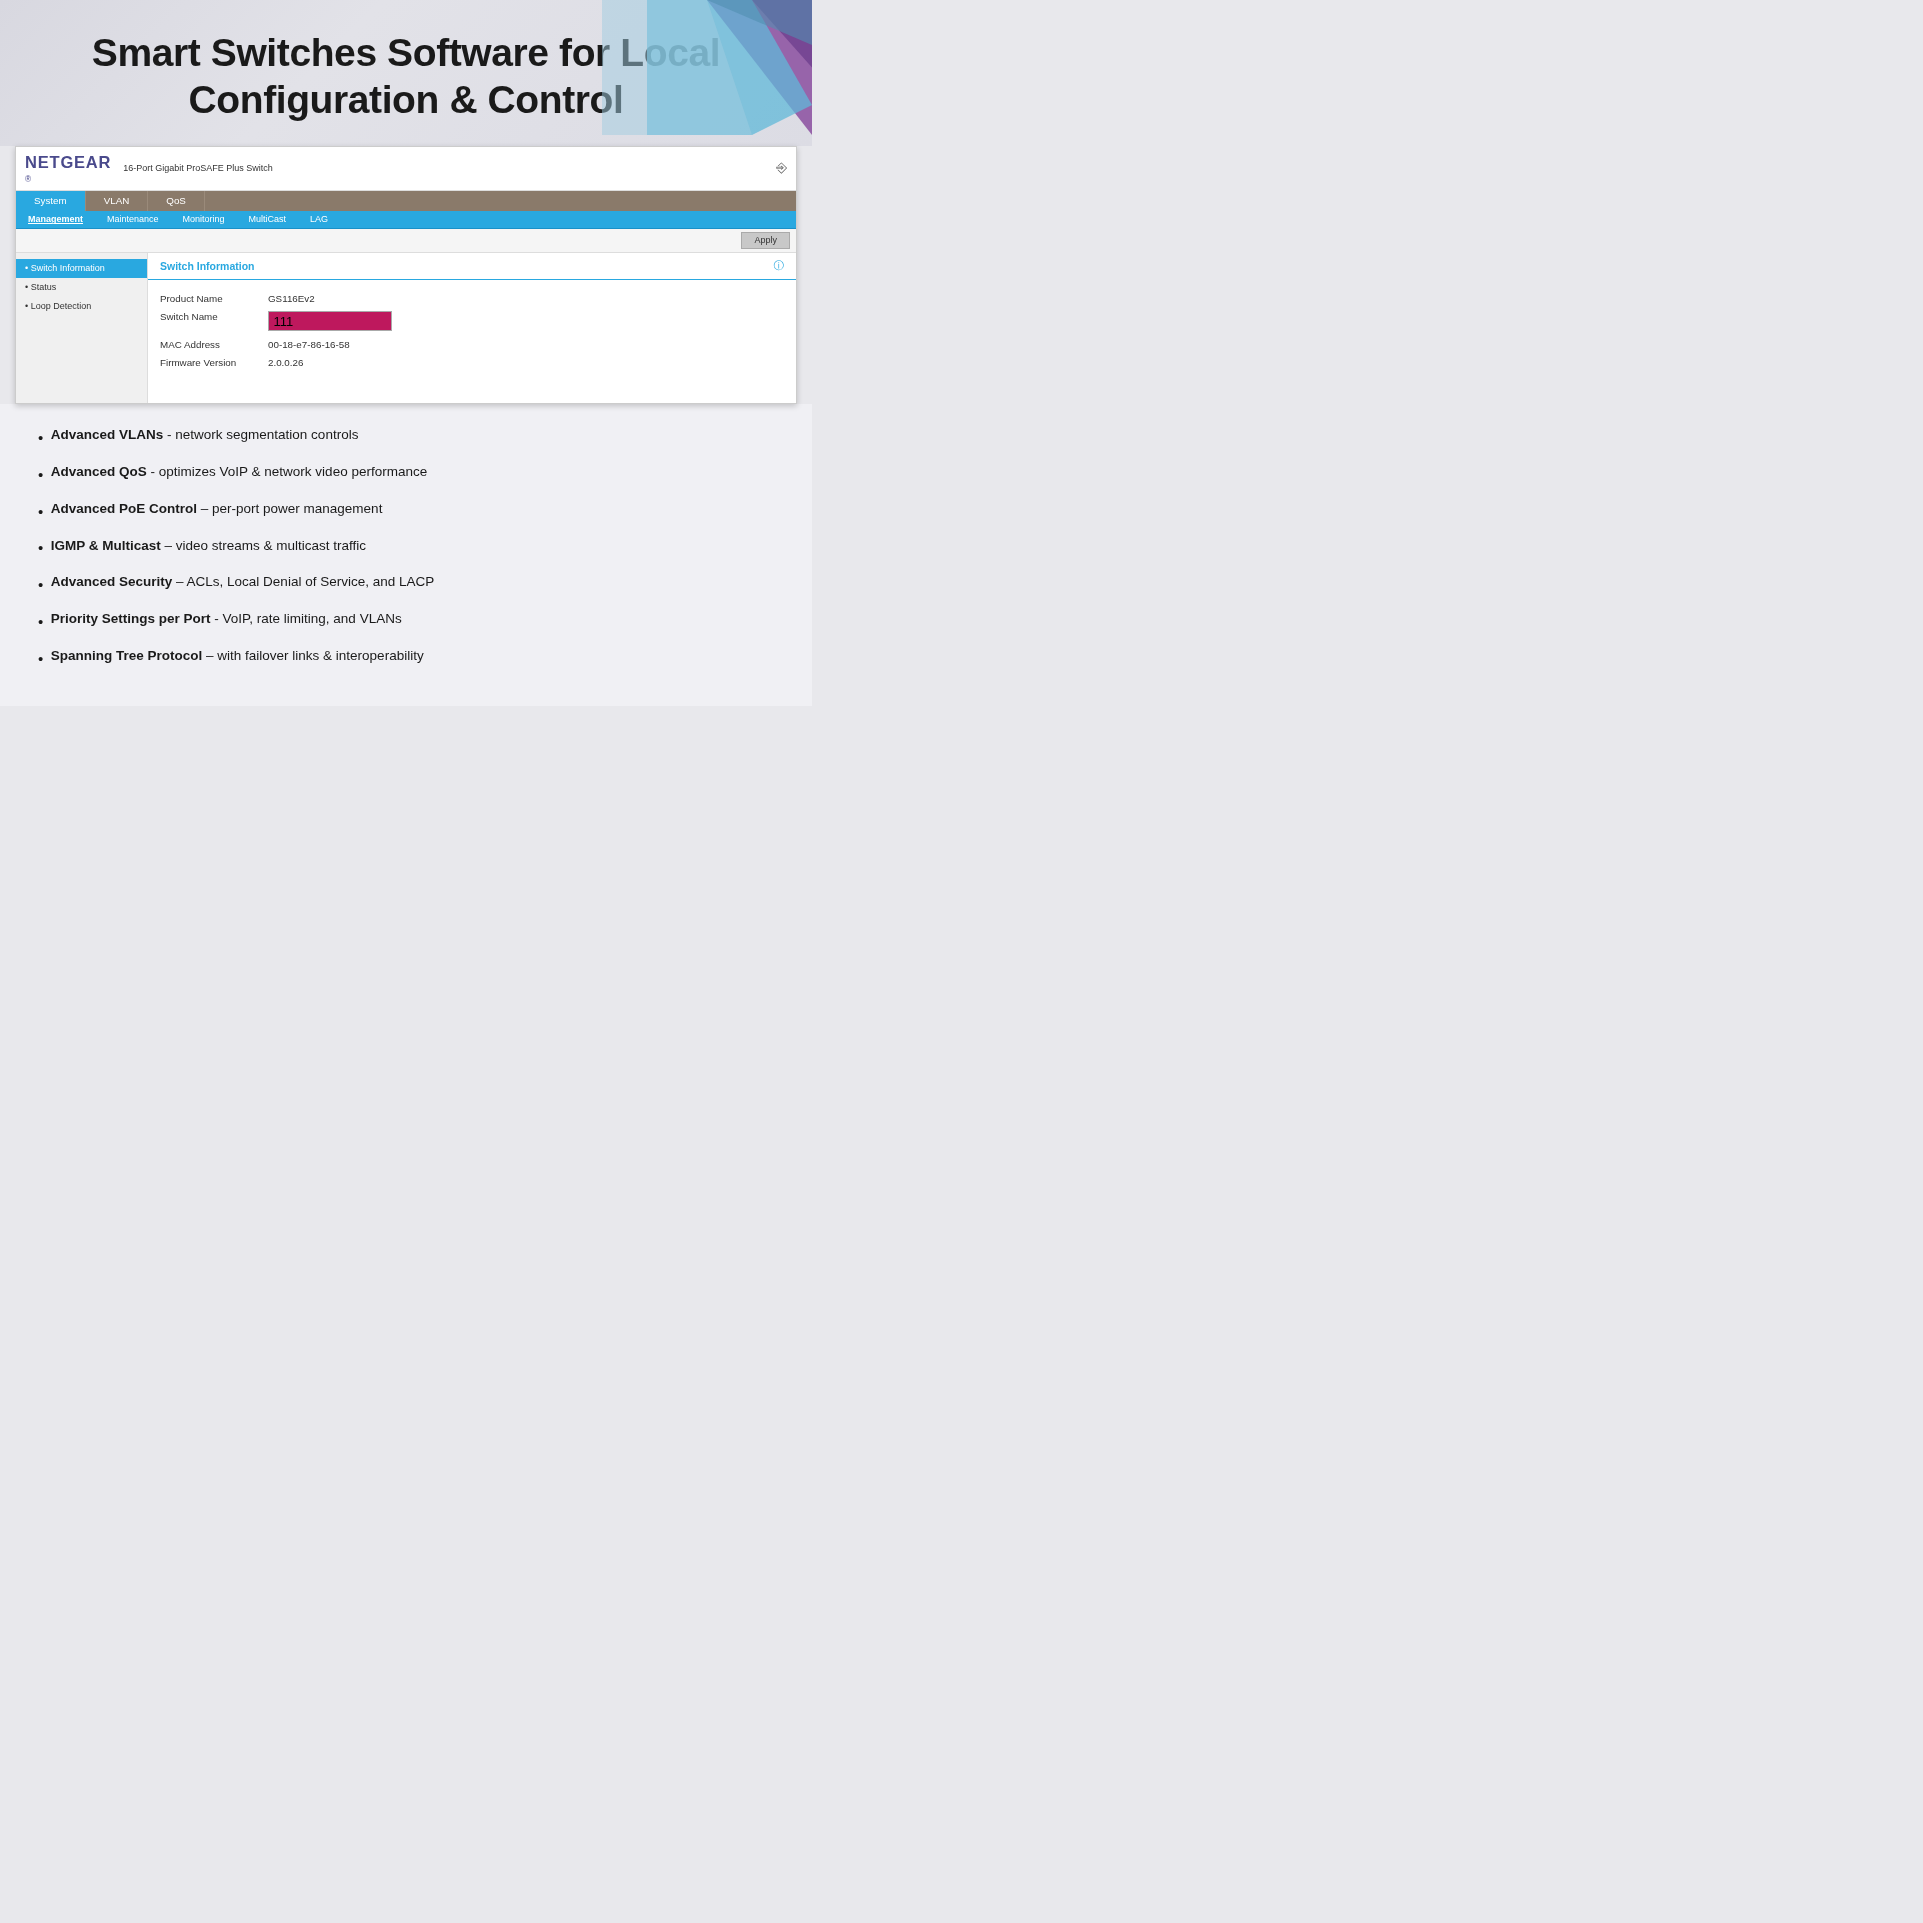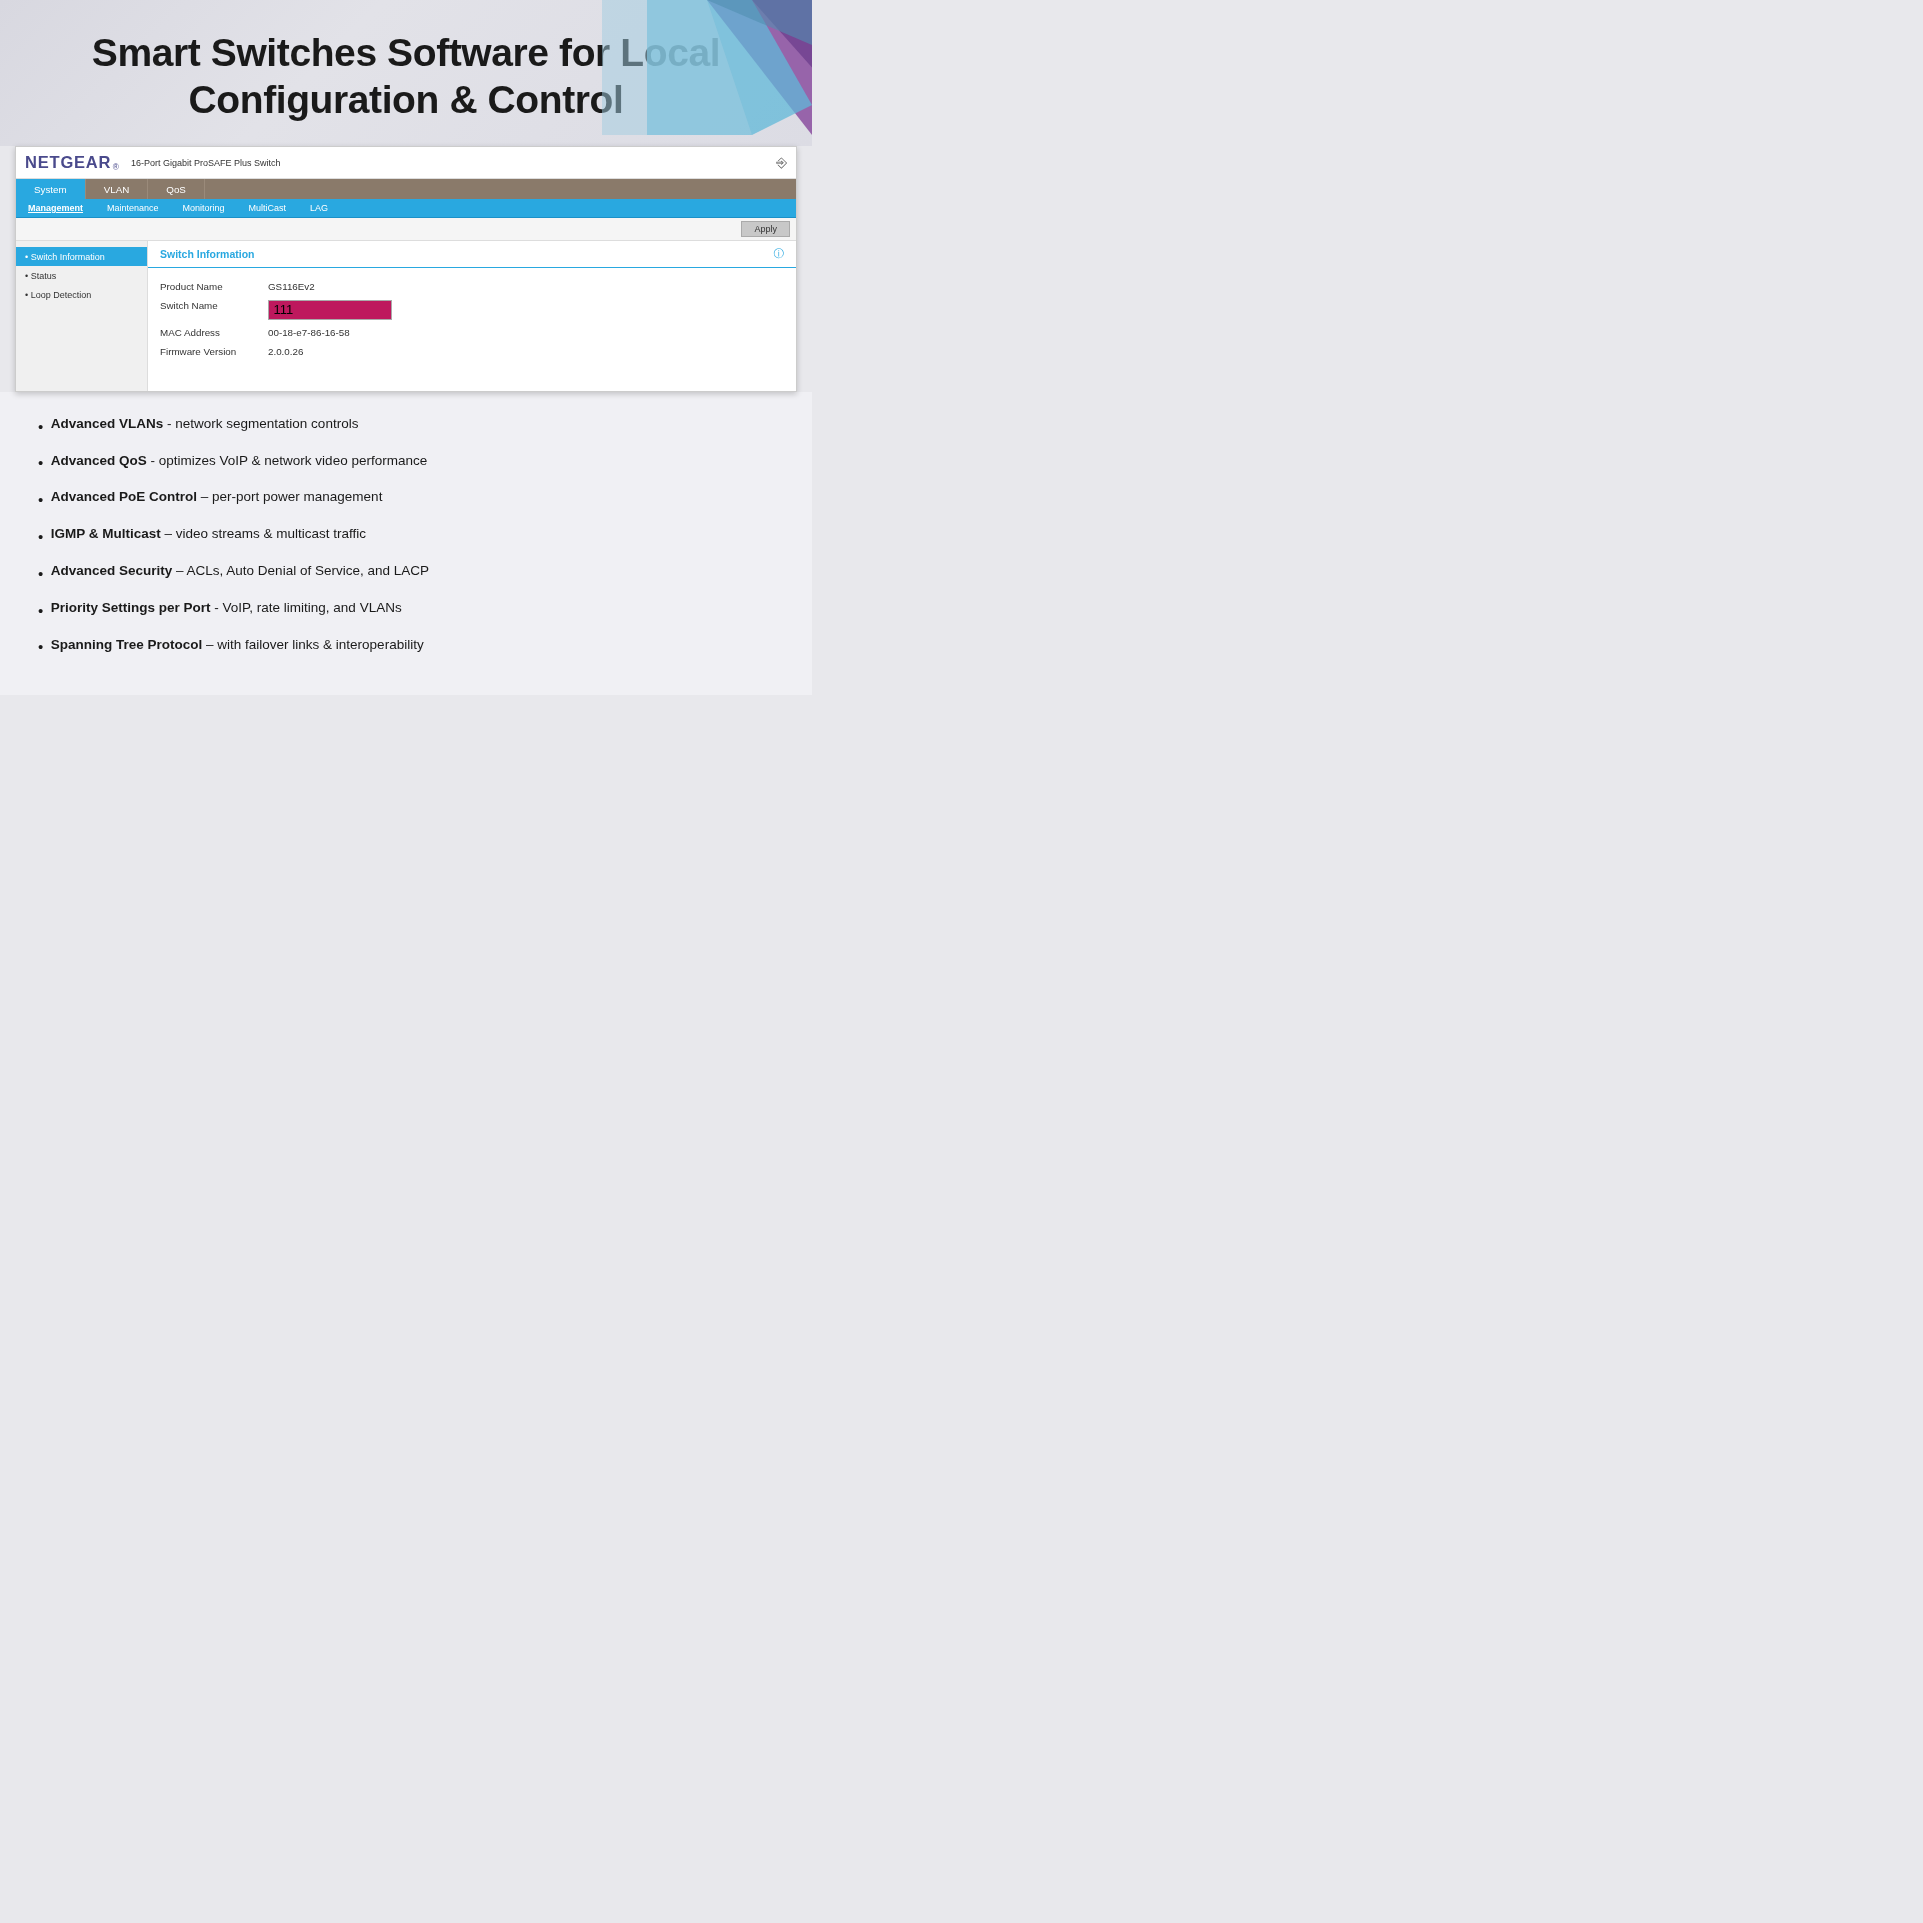--- a/index.html
+++ b/index.html
@@ -53,22 +53,23 @@
     .ui-header {
       display: flex;
       align-items: center;
       padding: 6px 9px;
       background: #fff;
       border-bottom: 0.8px solid #ddd;
     }
 
     .netgear-logo {
       display: flex;
-      align-items: flex-end;
+      align-items: flex-start;
       gap: 1.5px;
+      flex-direction: column;
     }
 
     .netgear-text {
       font-size: 16.5px;
       font-weight: 900;
       color: #4a4a8c;
       letter-spacing: 0.8px;
       font-family: Arial Black, sans-serif;
     }
 
@@ -361,21 +362,21 @@
   </div>
   <div class="feature-item">
     <span class="bullet">•</span>
     <span>
       <span class="feature-bold">IGMP &amp; Multicast</span><span class="feature-normal"> – video streams &amp; multicast traffic</span>
     </span>
   </div>
   <div class="feature-item">
     <span class="bullet">•</span>
     <span>
-      <span class="feature-bold">Advanced Security</span><span class="feature-normal"> – ACLs, Auto Denial of Service, and LACP</span>
+      <span class="feature-bold">Advanced Security</span><span class="feature-normal"> – ACLs, Local Denial of Service, and LACP</span>
     </span>
   </div>
   <div class="feature-item">
     <span class="bullet">•</span>
     <span>
       <span class="feature-bold">Priority Settings per Port</span><span class="feature-normal"> - VoIP, rate limiting, and VLANs</span>
     </span>
   </div>
   <div class="feature-item">
     <span class="bullet">•</span>

